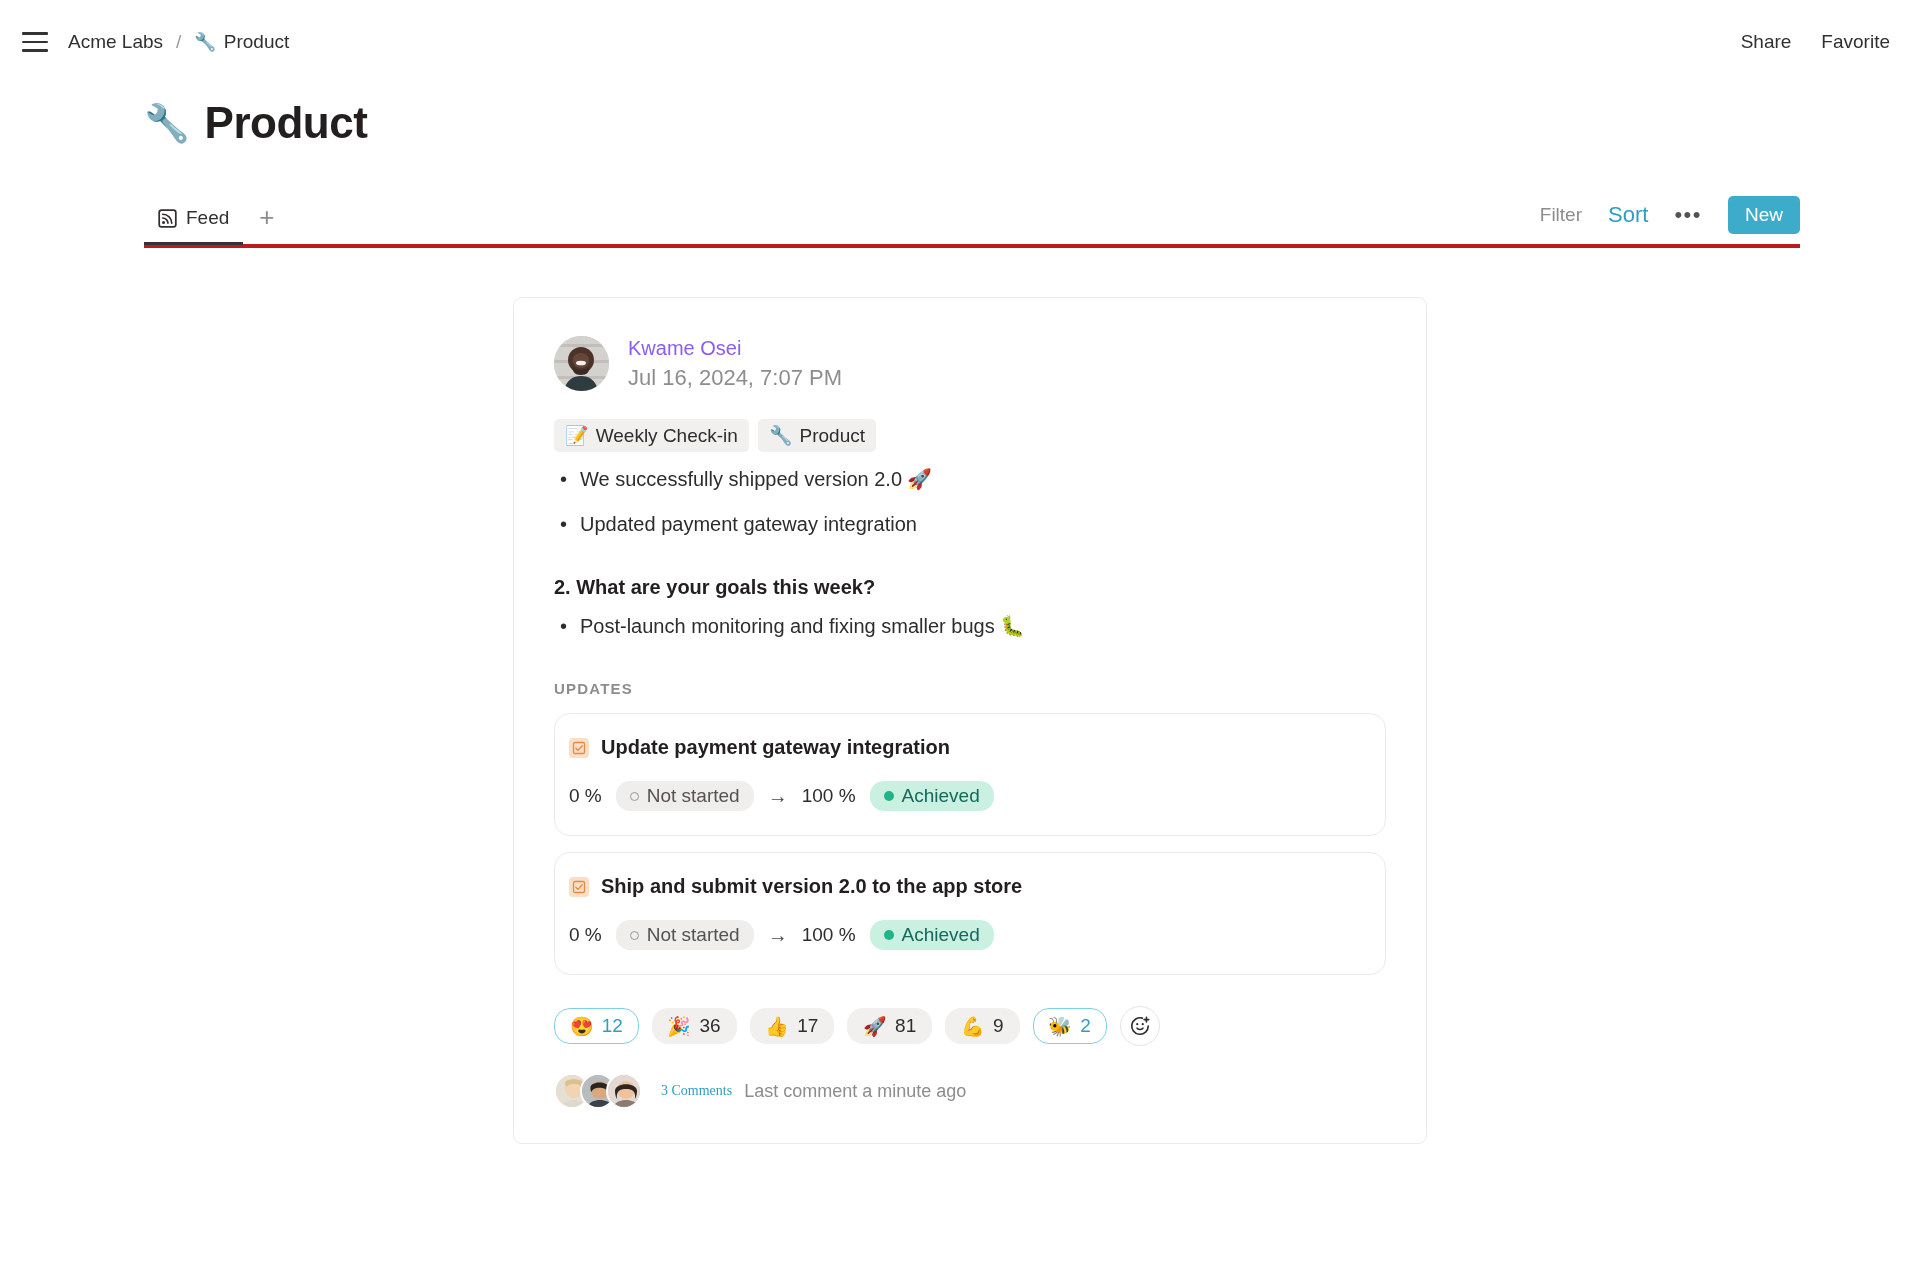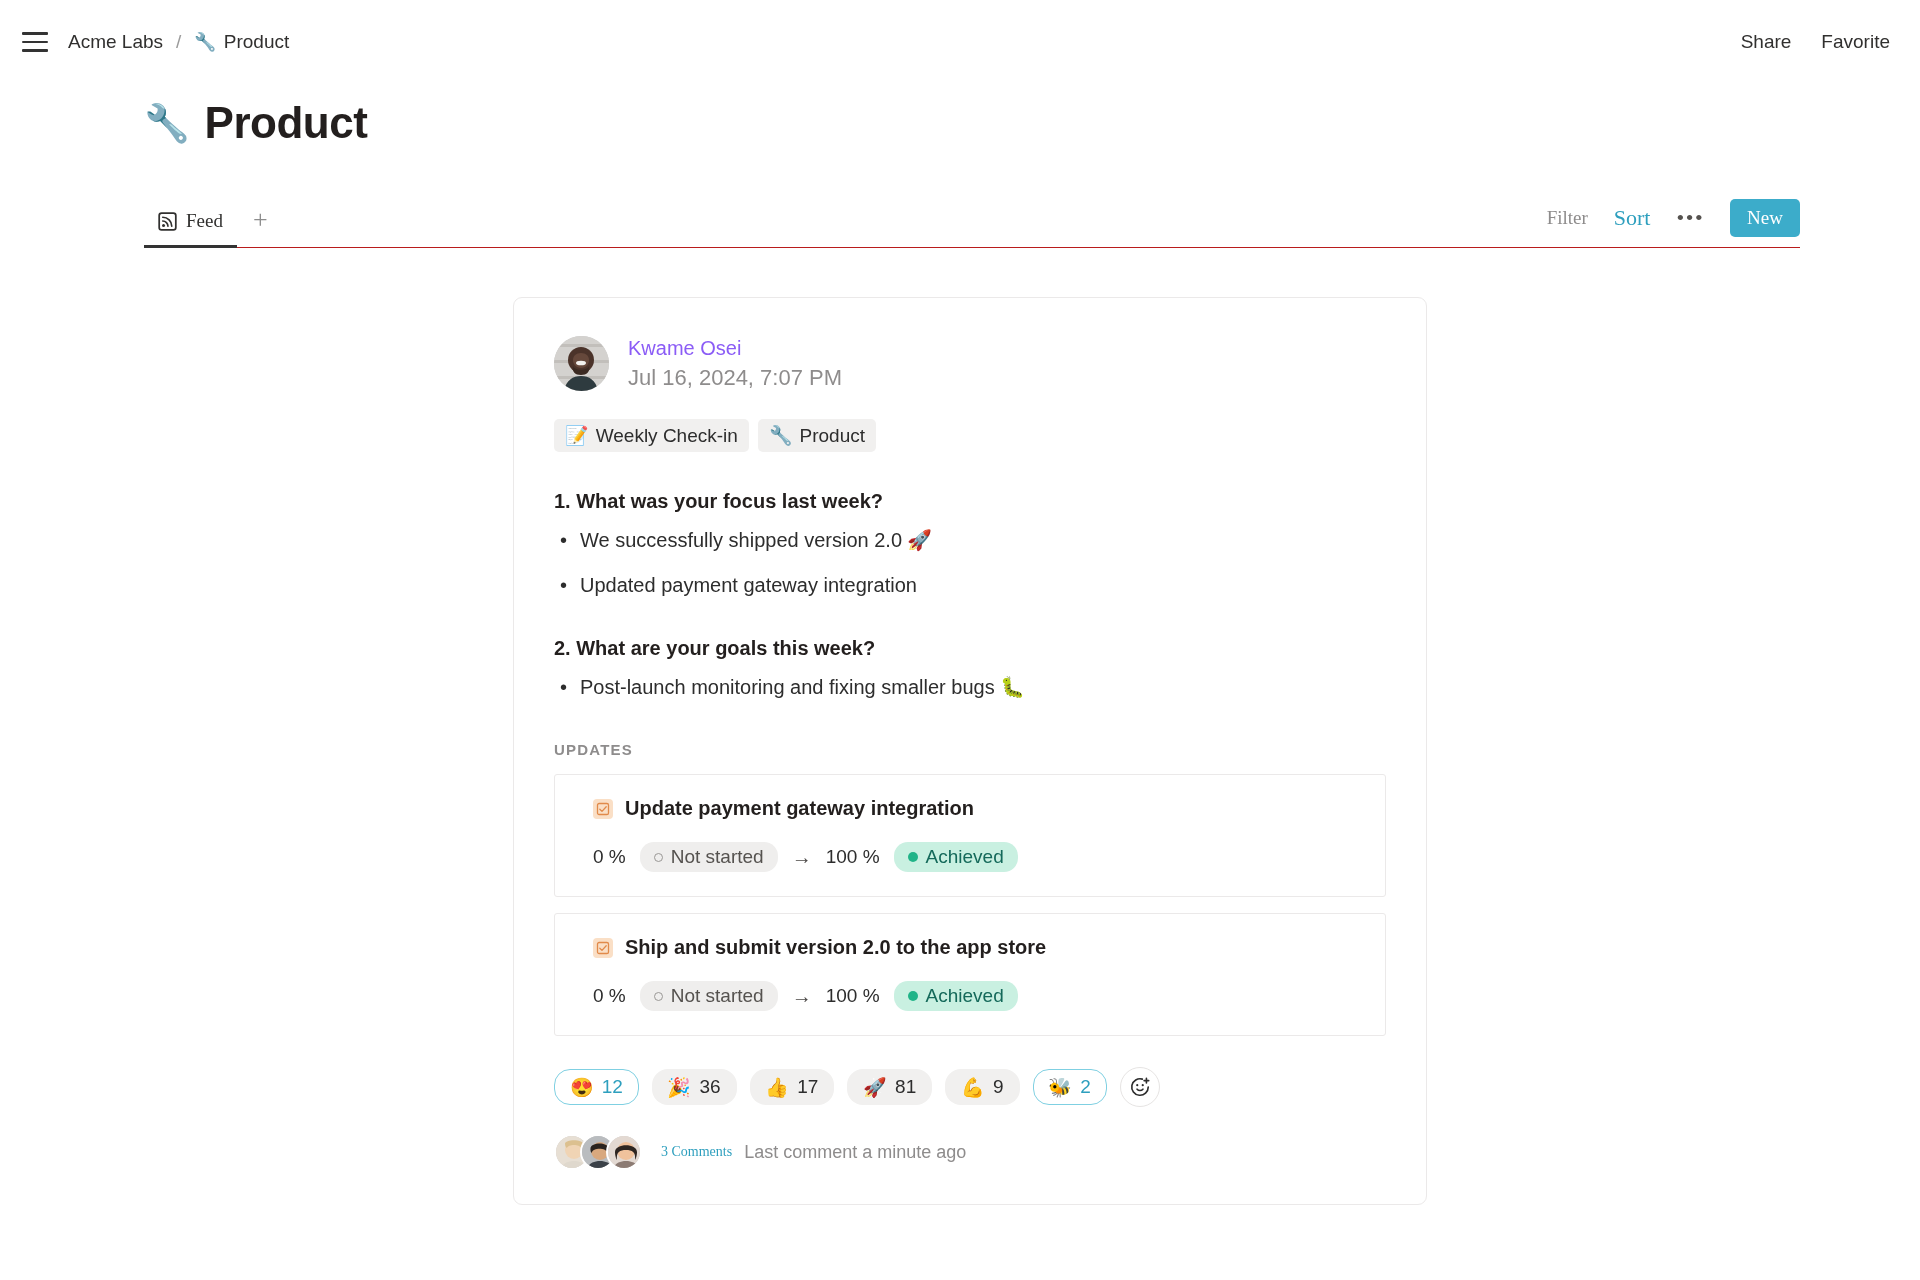--- a/index.html
+++ b/index.html
@@ -52,25 +52,24 @@
     padding: 30px 0 0 144px;
     font-size: 44px; font-weight: bold;
     color: #231f1e; letter-spacing: -0.5px;
   }
   .page-title .t-emoji { font-size: 37px; margin-right: 15px; }
 
   
   .tabstrip {
     margin: 48px 0 0 144px;
     width: 1656px;
-    border-bottom: 1px solid #b91c1c;
+    border-bottom: 4px solid #b91c1c;
     display: flex; align-items: flex-end;
     height: 52px;
     position: relative;
-    font-family: Liberation Serif, serif;
   }
   .tab {
     display: flex; align-items: center; gap: 9px;
     font-size: 19px; color: #31302f;
     padding: 0 14px 13px 14px;
     border-bottom: 3px solid #333;
     margin-bottom: -1px;
     cursor: pointer;
   }
   .rss-icon { width: 19px; height: 19px; display: block; }
@@ -141,22 +140,22 @@
 
   .updates-label {
     margin-top: 40px;
     font-size: 15px; font-weight: bold; letter-spacing: 1.2px;
     color: #8e8c8c;
   }
 
   .ucard {
     margin-top: 16px;
     border: 1px solid #ebe9e9;
-    border-radius: 3px;
-    padding: 22px 30px 24px 38px;
+    border-radius: 16px;
+    padding: 22px 30px 24px 14px;
   }
   .ucard-head { display: flex; align-items: center; gap: 12px; }
   .ucard-title { font-size: 20px; font-weight: bold; color: #231f1e; }
   .ucard-row {
     display: flex; align-items: center; gap: 14px;
     margin-top: 22px; font-size: 19px; color: #2d2d2d;
   }
   .pct { color: #2d2d2d; }
   .pill {
     display: inline-flex; align-items: center; gap: 8px;
@@ -284,21 +283,20 @@
       <div class="chip">
         <span>📝</span>
         <span>Weekly Check-in</span>
       </div>
       <div class="chip">
         <span>🔧</span>
         <span>Product</span>
       </div>
     </div>
 
-    <div class="q-title">1. What was your focus last week?</div>
     <ul class="answers">
       <li>We successfully shipped version 2.0 🚀</li>
       <li>Updated payment gateway integration</li>
     </ul>
 
     <div class="q-title">2. What are your goals this week?</div>
     <ul class="answers">
       <li>Post-launch monitoring and fixing smaller bugs 🐛</li>
     </ul>
 

